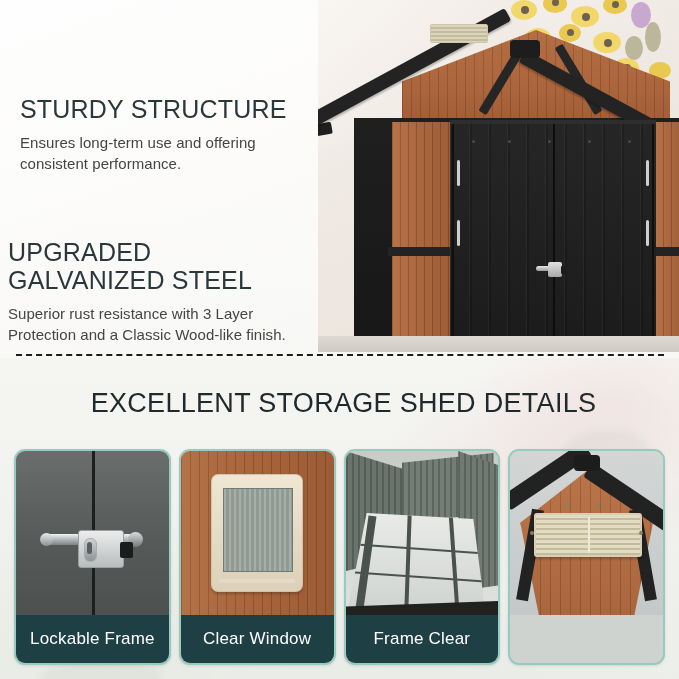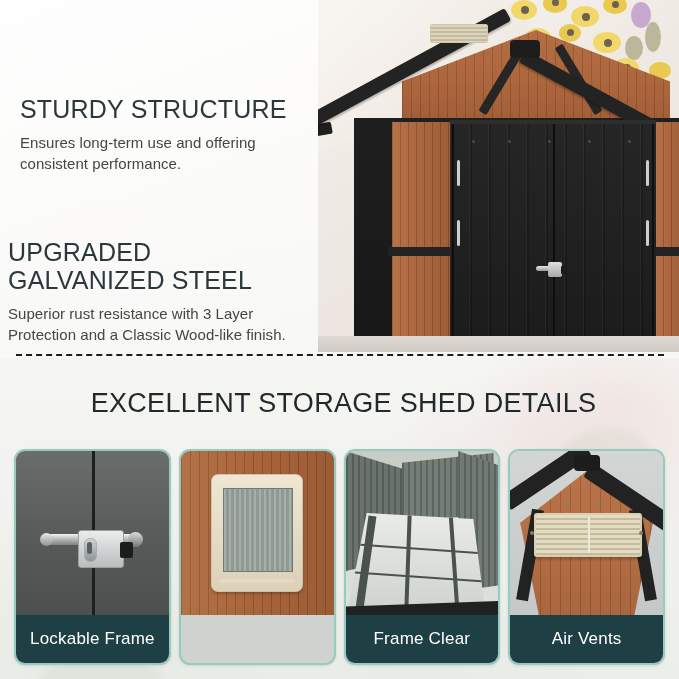--- a/index.html
+++ b/index.html
@@ -317,20 +317,21 @@
       <div class="card-label">Lockable Frame</div>
     </div>
 
     <div class="card">
       <div class="card-img c2">
         <div class="c2-frame">
           <div class="c2-glass"></div>
           <div class="c2-sill"></div>
         </div>
       </div>
+      <div class="card-label">Clear Window</div>
     </div>
 
     <div class="card">
       <div class="card-img c3">
         <div class="c3-wallL"></div>
         <div class="c3-wallB"></div>
         <div class="c3-wallR"></div>
         <div class="c3-floor">
           <div class="c3-gl" style="left:2px;top:30px;width:142px;transform:rotate(4deg);"></div>
           <div class="c3-gl" style="left:0px;top:58px;width:146px;transform:rotate(4deg);"></div>
@@ -352,17 +353,16 @@
         <div class="c4-roofR"></div>
         <div class="c4-peak"></div>
         <div class="c4-vent">
           <div class="c4-vmid"></div>
         </div>
         <div class="c4-screw" style="left:20px;top:80px;"></div>
         <div class="c4-screw" style="right:20px;top:80px;"></div>
         <div class="c4-screw" style="left:56px;top:52px;"></div>
         <div class="c4-screw" style="left:86px;top:52px;"></div>
       </div>
-      <div class="card-label">Air Vents</div>
     </div>
 
   </div>
 </div>
 
 </body></html>

